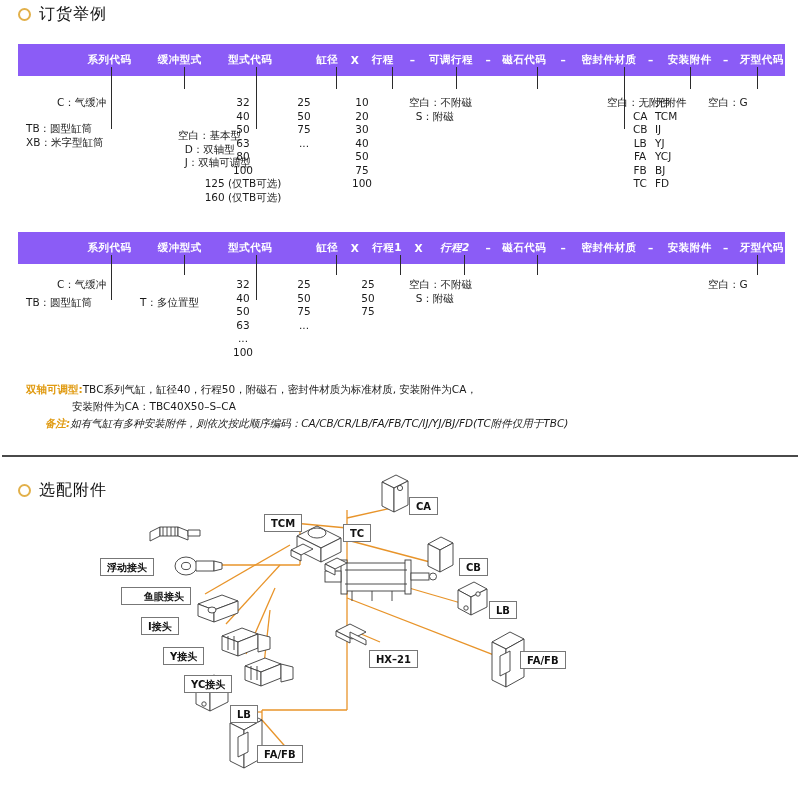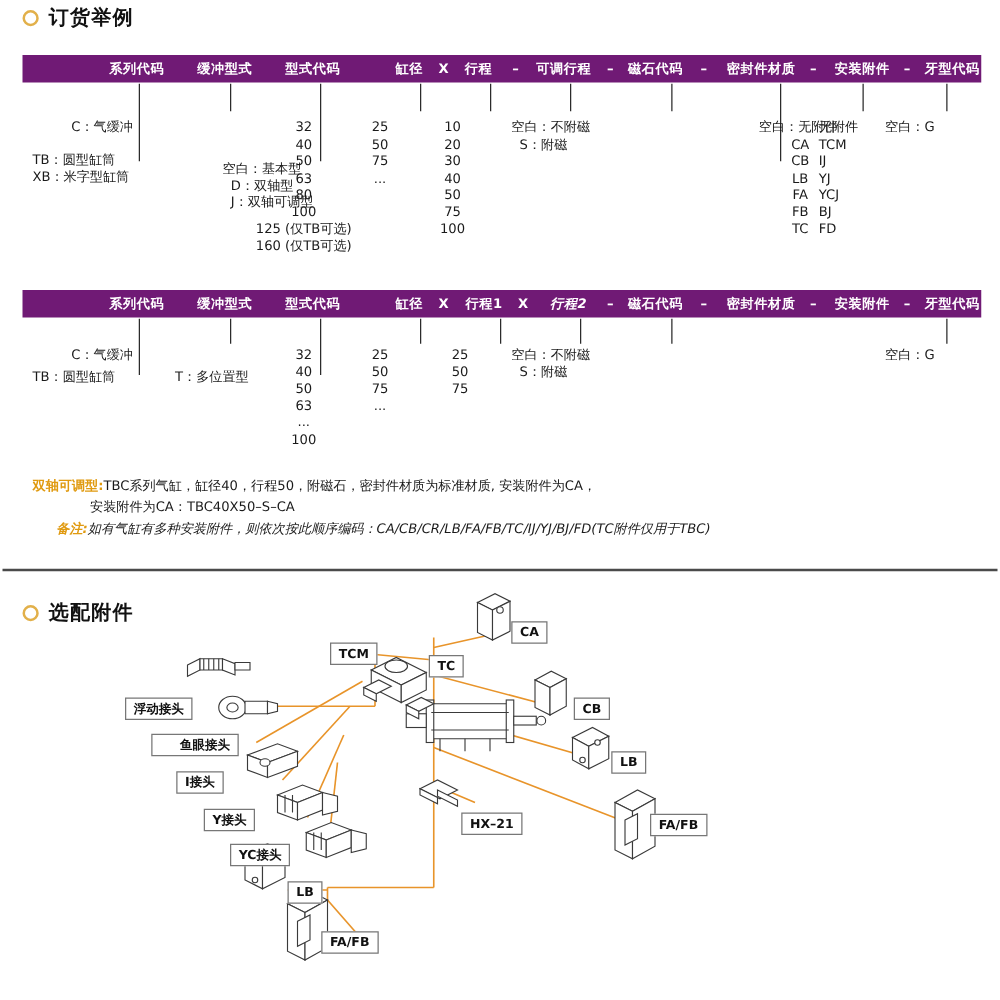--- a/index.html
+++ b/index.html
@@ -10,35 +10,35 @@
     color:#1a1a1a;
     position:relative;
     overflow:hidden;
   }
   .page{position:relative;width:800px;height:800px;}
 
   
   .sec-title{
     position:absolute;
     display:flex;align-items:center;gap:8px;
-    font-size:16px;font-weight:bold;color:#111;
+    font-size:16px;font-weight:normal;color:#111;
     letter-spacing:1px;
   }
   .ring{
     width:13px;height:13px;border-radius:50%;
     border:2.5px solid #e2b04a;
     box-sizing:border-box;
     flex:0 0 auto;
   }
 
   
   .bar{
     position:absolute;
-    background:#701a75;
-    height:22px;
+    background:#8b5cf6;
+    height:32px;
     display:flex;align-items:center;
     box-sizing:border-box;
   }
   .bar span{
     position:absolute;
     color:#ffffff;font-weight:bold;font-size:10.5px;
     white-space:nowrap;
     transform:translateX(-50%);
     letter-spacing:0.5px;
   }

